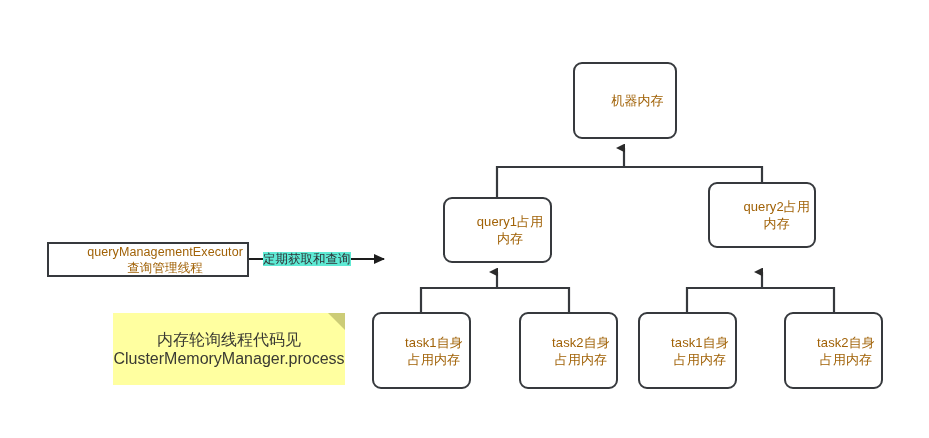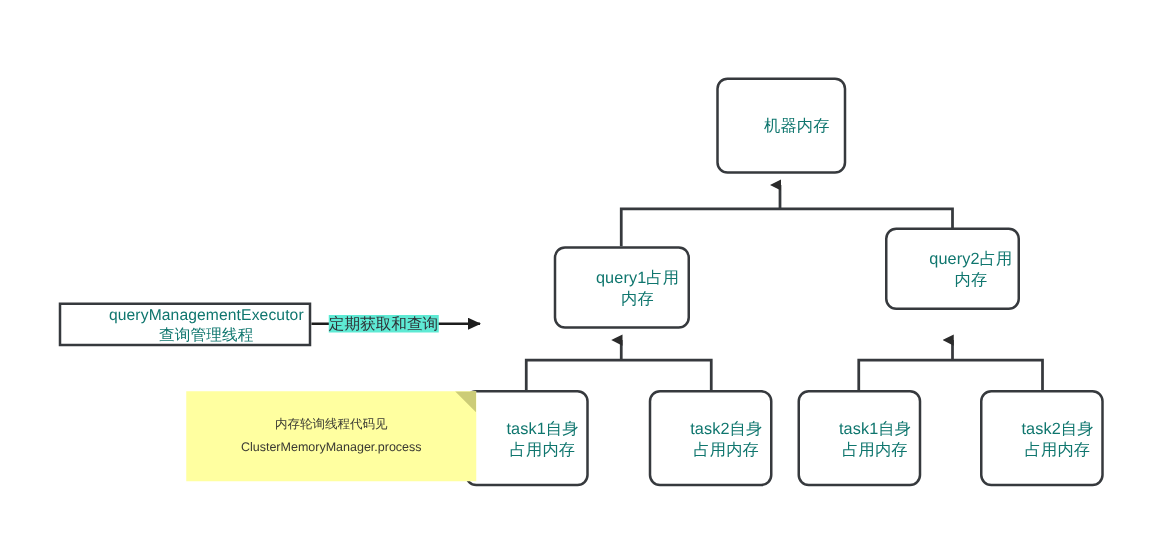--- a/index.html
+++ b/index.html
@@ -28,21 +28,21 @@
   }
   .node {
     position: absolute;
     box-sizing: border-box;
     display: flex;
     align-items: center;
     justify-content: center;
     text-align: center;
     border: 2px solid #36393d;
     background: #ffffff;
-    color: #0f766e;
+    color: #a16207;
     font-size: 13px;
     line-height: 17px;
     letter-spacing: 0.1px;
     z-index: 2;
     padding-left: 25px;
   }
   .node.rounded {
     border-radius: 9px;
   }
   .node.sharp {
@@ -61,28 +61,27 @@
     color: #2f3237;
     background: #5eead4;
     white-space: nowrap;
     z-index: 3;
   }
   .note {
     position: absolute;
     box-sizing: border-box;
     background: #ffffa0;
     color: #3a3a33;
-    font-size: 10px;
+    font-size: 16px;
     line-height: 19px;
     text-align: center;
     display: flex;
     align-items: center;
     justify-content: center;
     z-index: 2;
-    margin-left: 36px;
   }
   .note-fold {
     position: absolute;
     top: 0;
     right: 0;
     width: 17px;
     height: 17px;
     background: #cccc77;
     clip-path: polygon(0 0, 100% 100%, 100% 0);
     z-index: 3;

